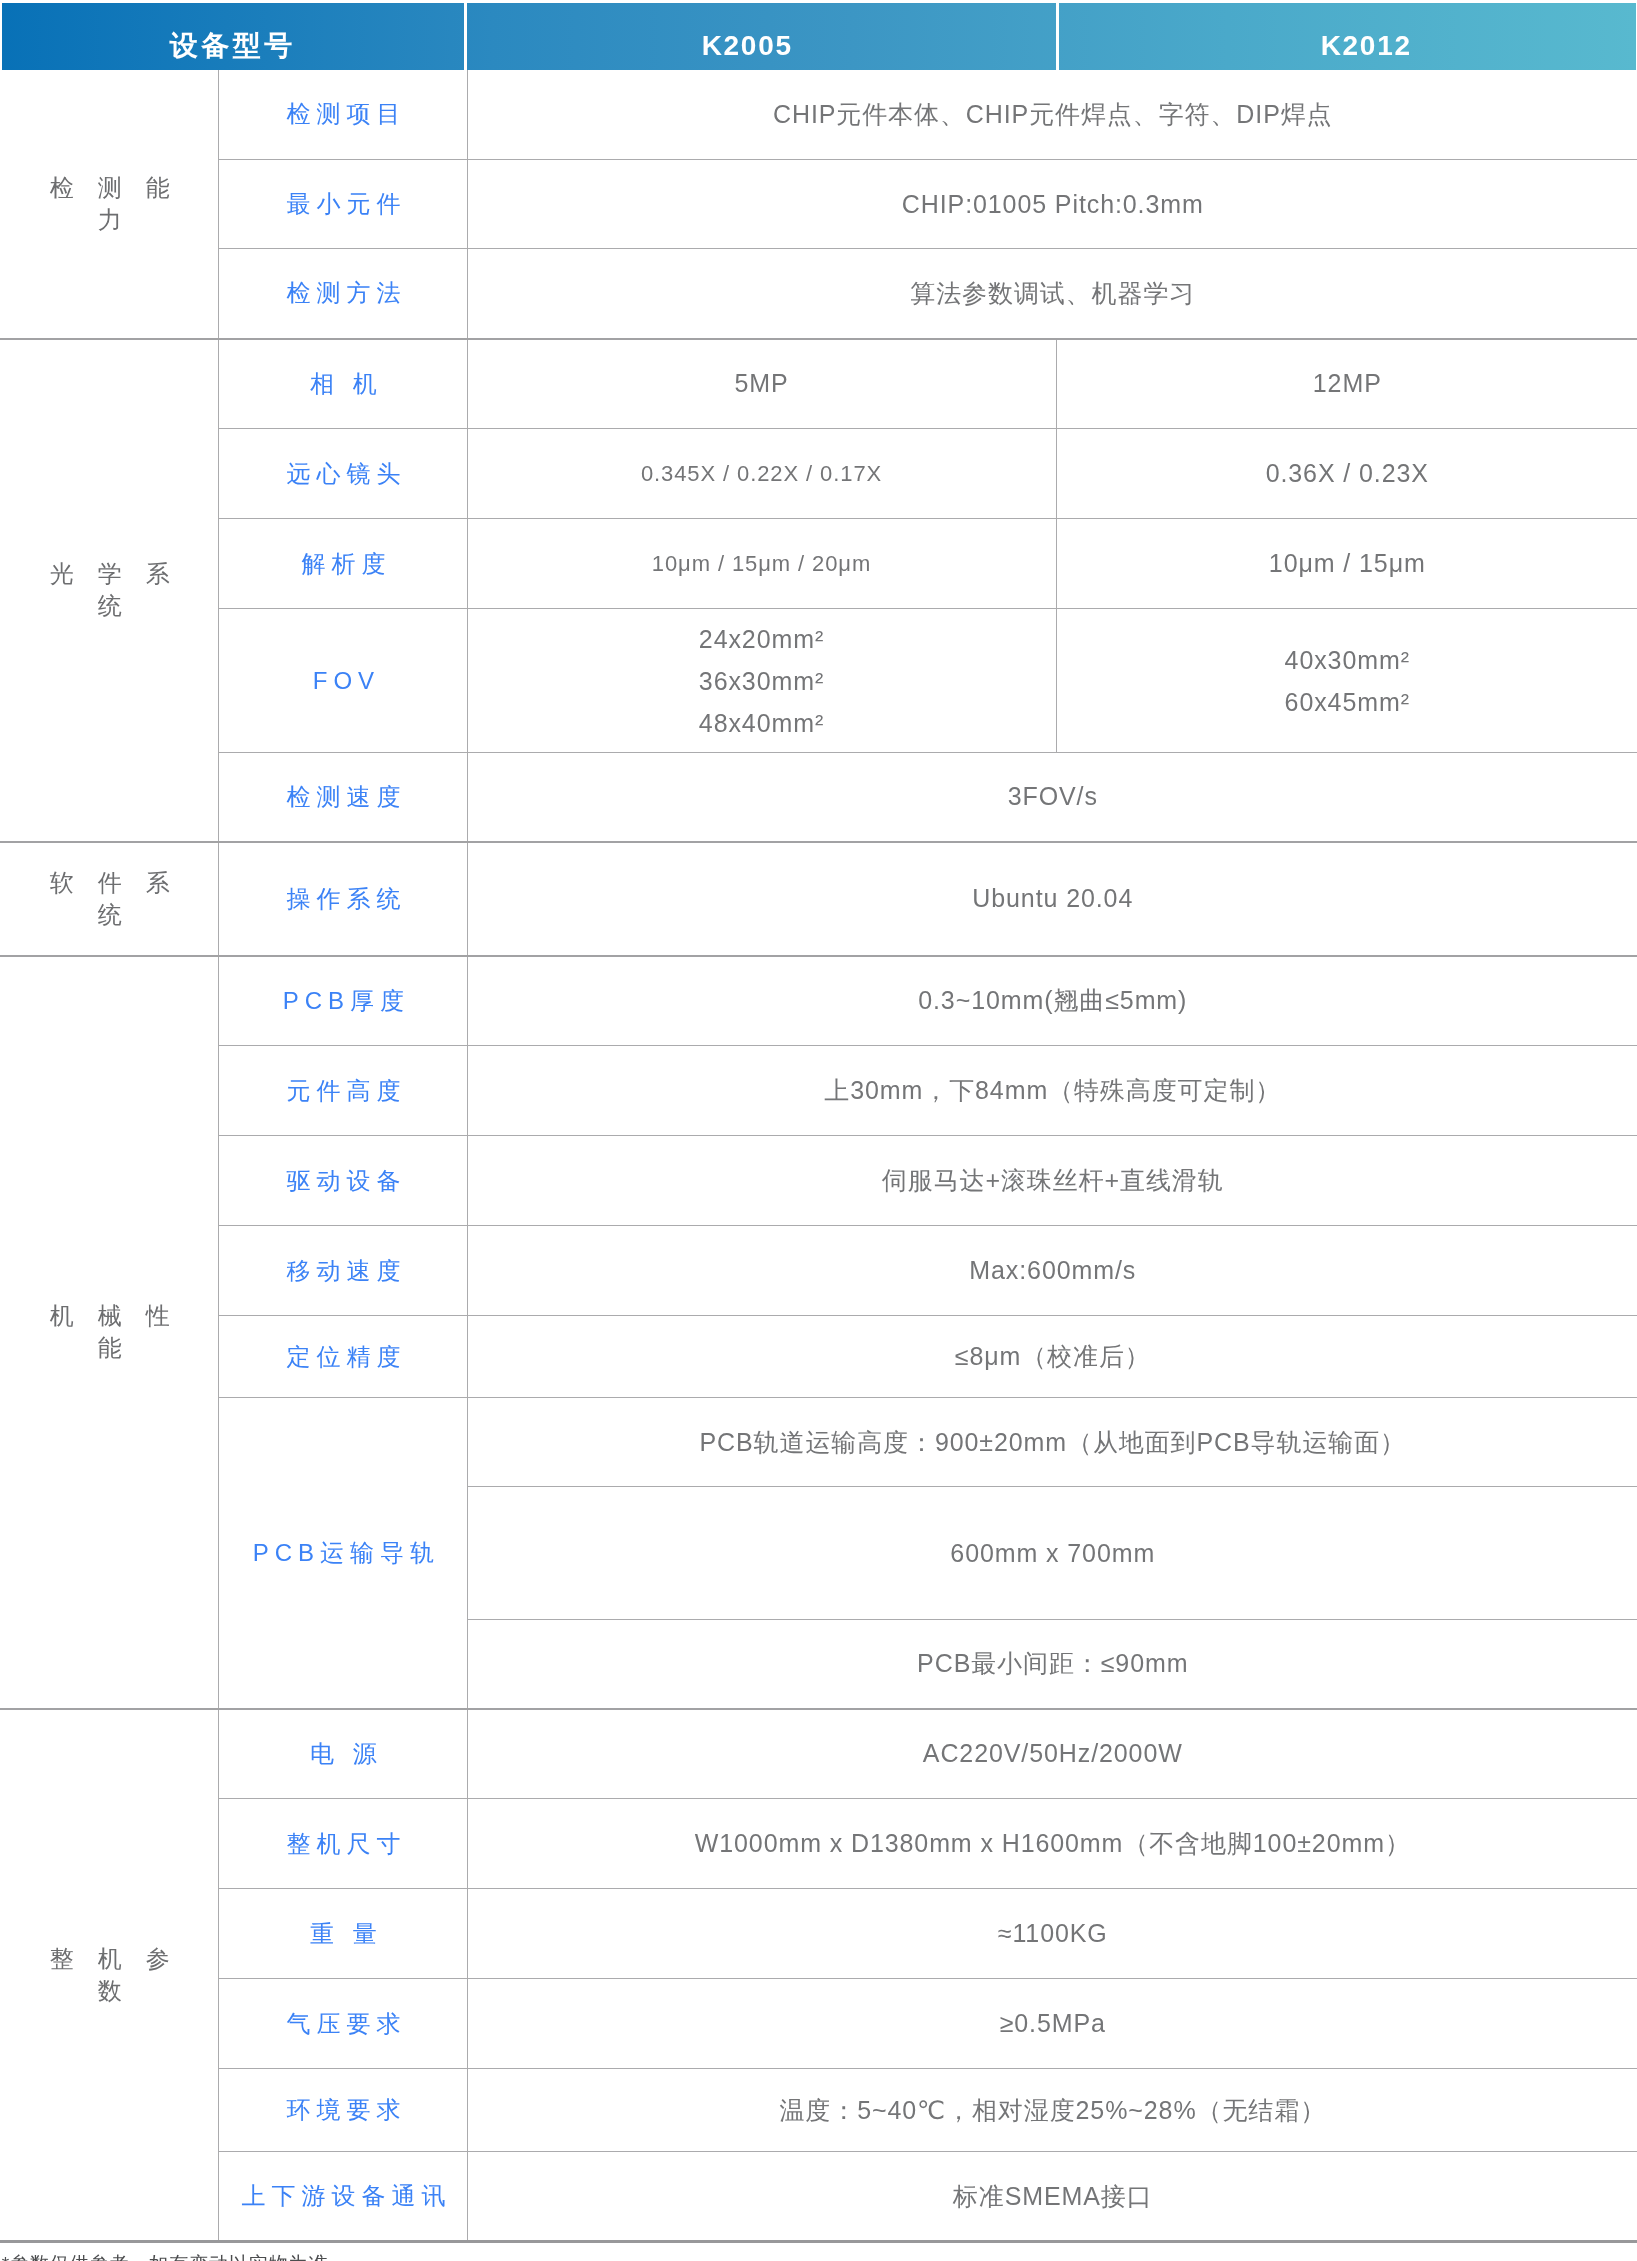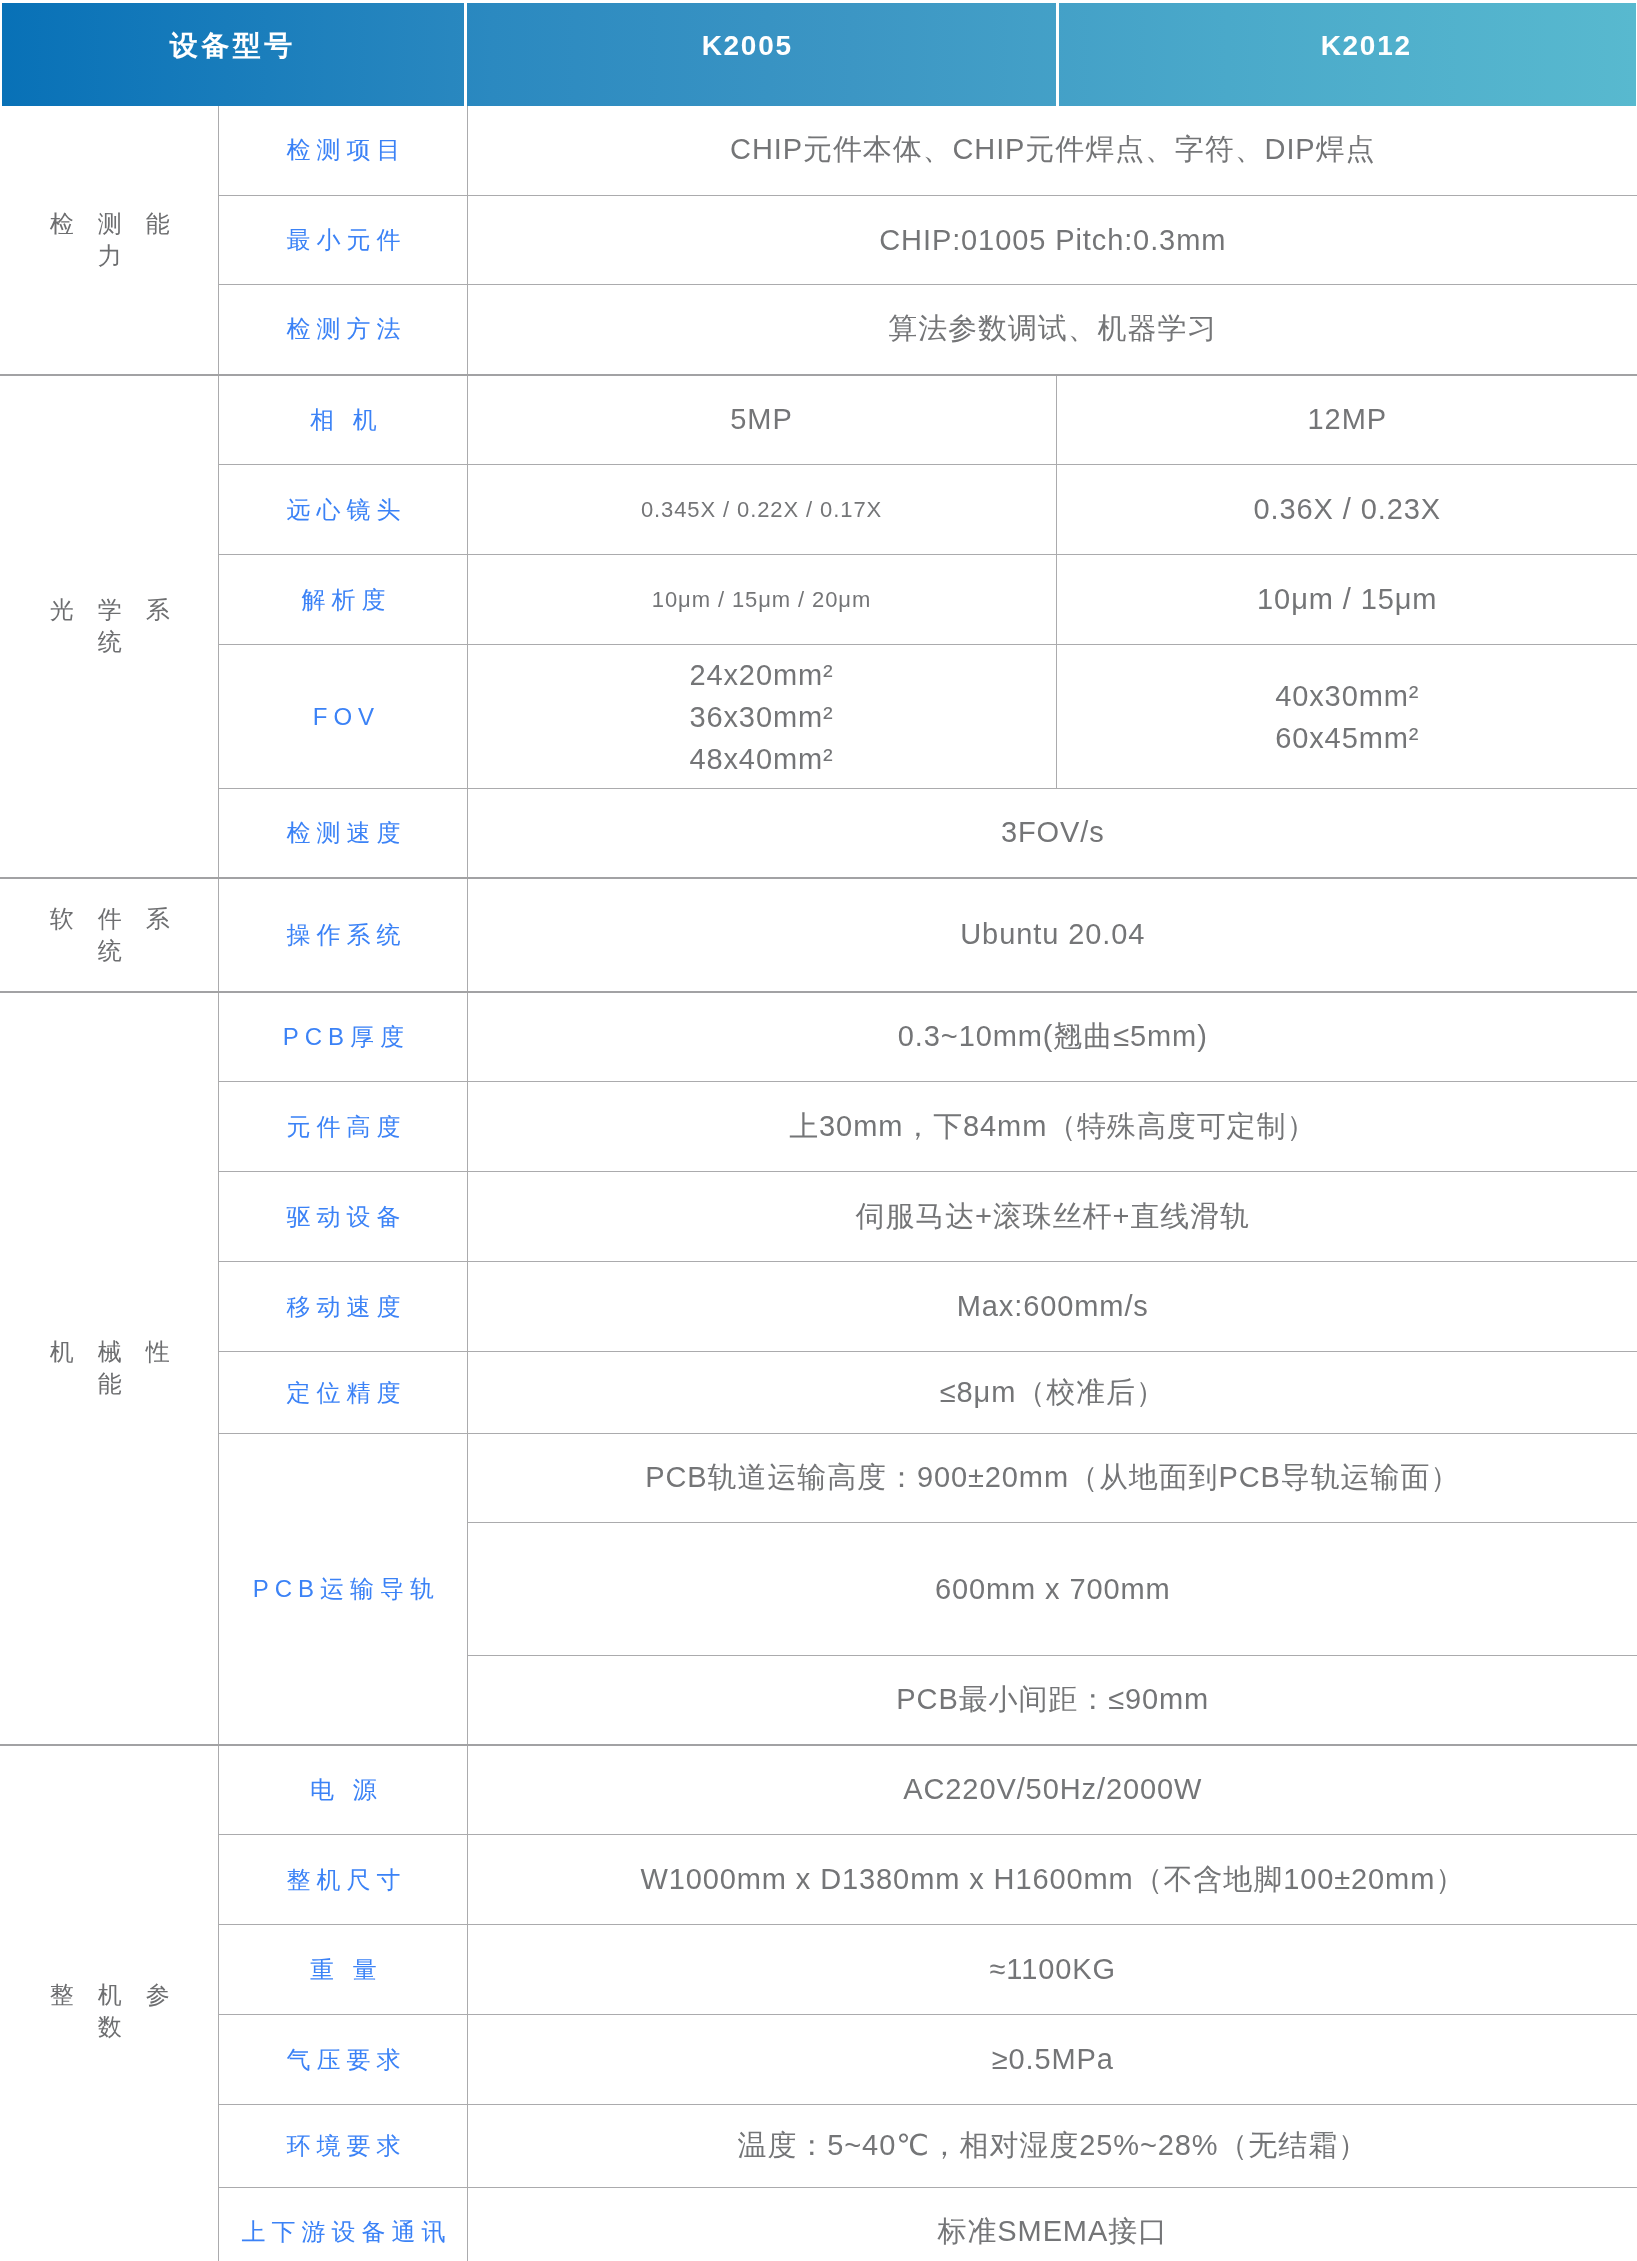--- a/index.html
+++ b/index.html
@@ -6,21 +6,21 @@
   body {
     width: 1638px; height: 2261px;
     font-family: "Liberation Sans", "DejaVu Sans", sans-serif;
     position: relative; overflow: hidden;
   }
 
   
   .hdr {
     position: relative;
     margin: 2.6px 1.7px 0 1.7px;
-    height: 103px;
+    height: 67px;
     background: linear-gradient(90deg, #0871b7 0%, #2b89c0 30%, #3c96c4 52%, #4aa9ca 75%, #58b9cf 100%);
   }
   .hdr .gap {
     position: absolute; top: 0; bottom: 0; width: 3.5px; background: #ffffff;
   }
   .hdr .gap.g1 { left: 462px; }
   .hdr .gap.g2 { left: 1054px; }
   .hdr .hcell {
     position: absolute; top: 0; height: 87px;
     display: flex; align-items: center; justify-content: center;
@@ -44,21 +44,21 @@
 
   td.sec {
     color: #6d6e70; font-size: 24px; letter-spacing: 24px; padding-left: 26px;
     border-right: 1.7px solid #ababad;
     margin-top: 21px;
   }
   td.label {
     color: #3b82f6; font-size: 24px; letter-spacing: 6px; padding-left: 7.8px;
     border-right: 1.7px solid #ababad;
   }
-  td.val { color: #747577; font-size: 29px; letter-spacing: 0.9px; }
+  td.val { color: #747577; font-size: 25px; letter-spacing: 0.9px; }
   td.v1 { border-right: 1.7px solid #ababad; }
   td.sm { font-size: 22px; }
   td.pre { white-space: pre-line; line-height: 42px; }
 
   tr.rd > td { border-top: 1.7px solid #ababad; }   
   tr.sd > td { border-top: 2.6px solid #a2a2a4; }   
 
   
   .footnote {
     margin: 7.8px 0 0 1.7px;

